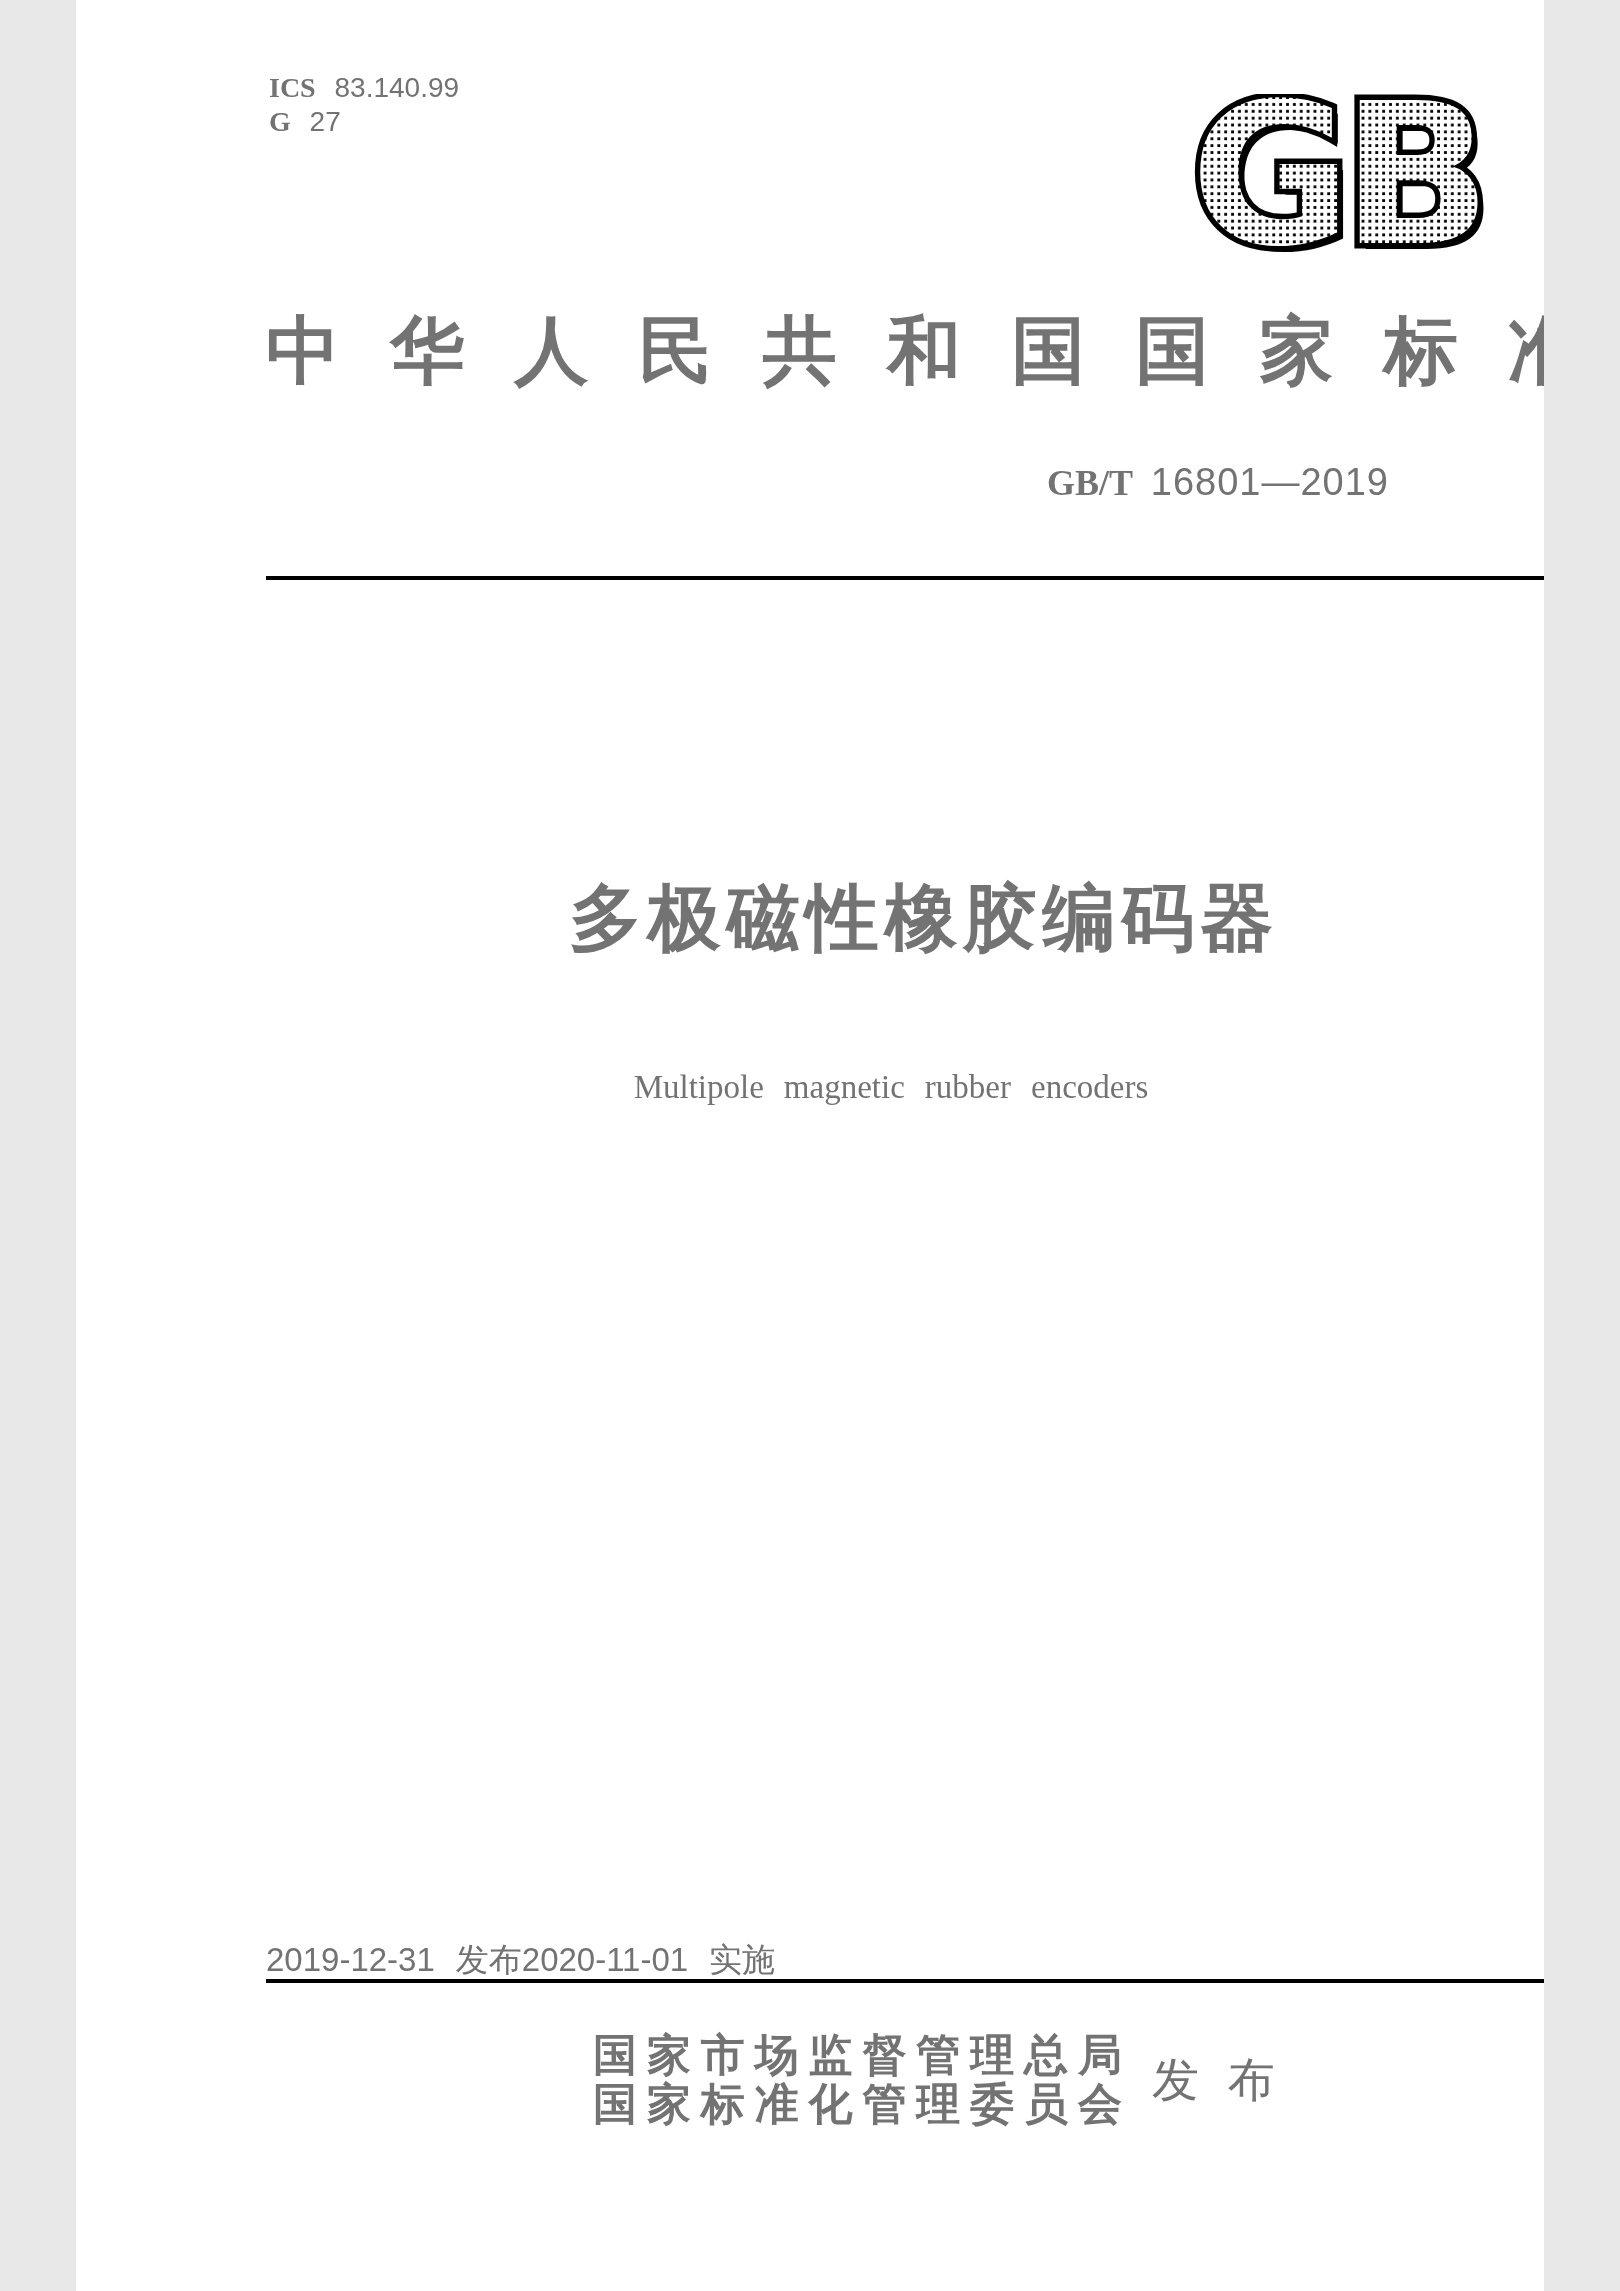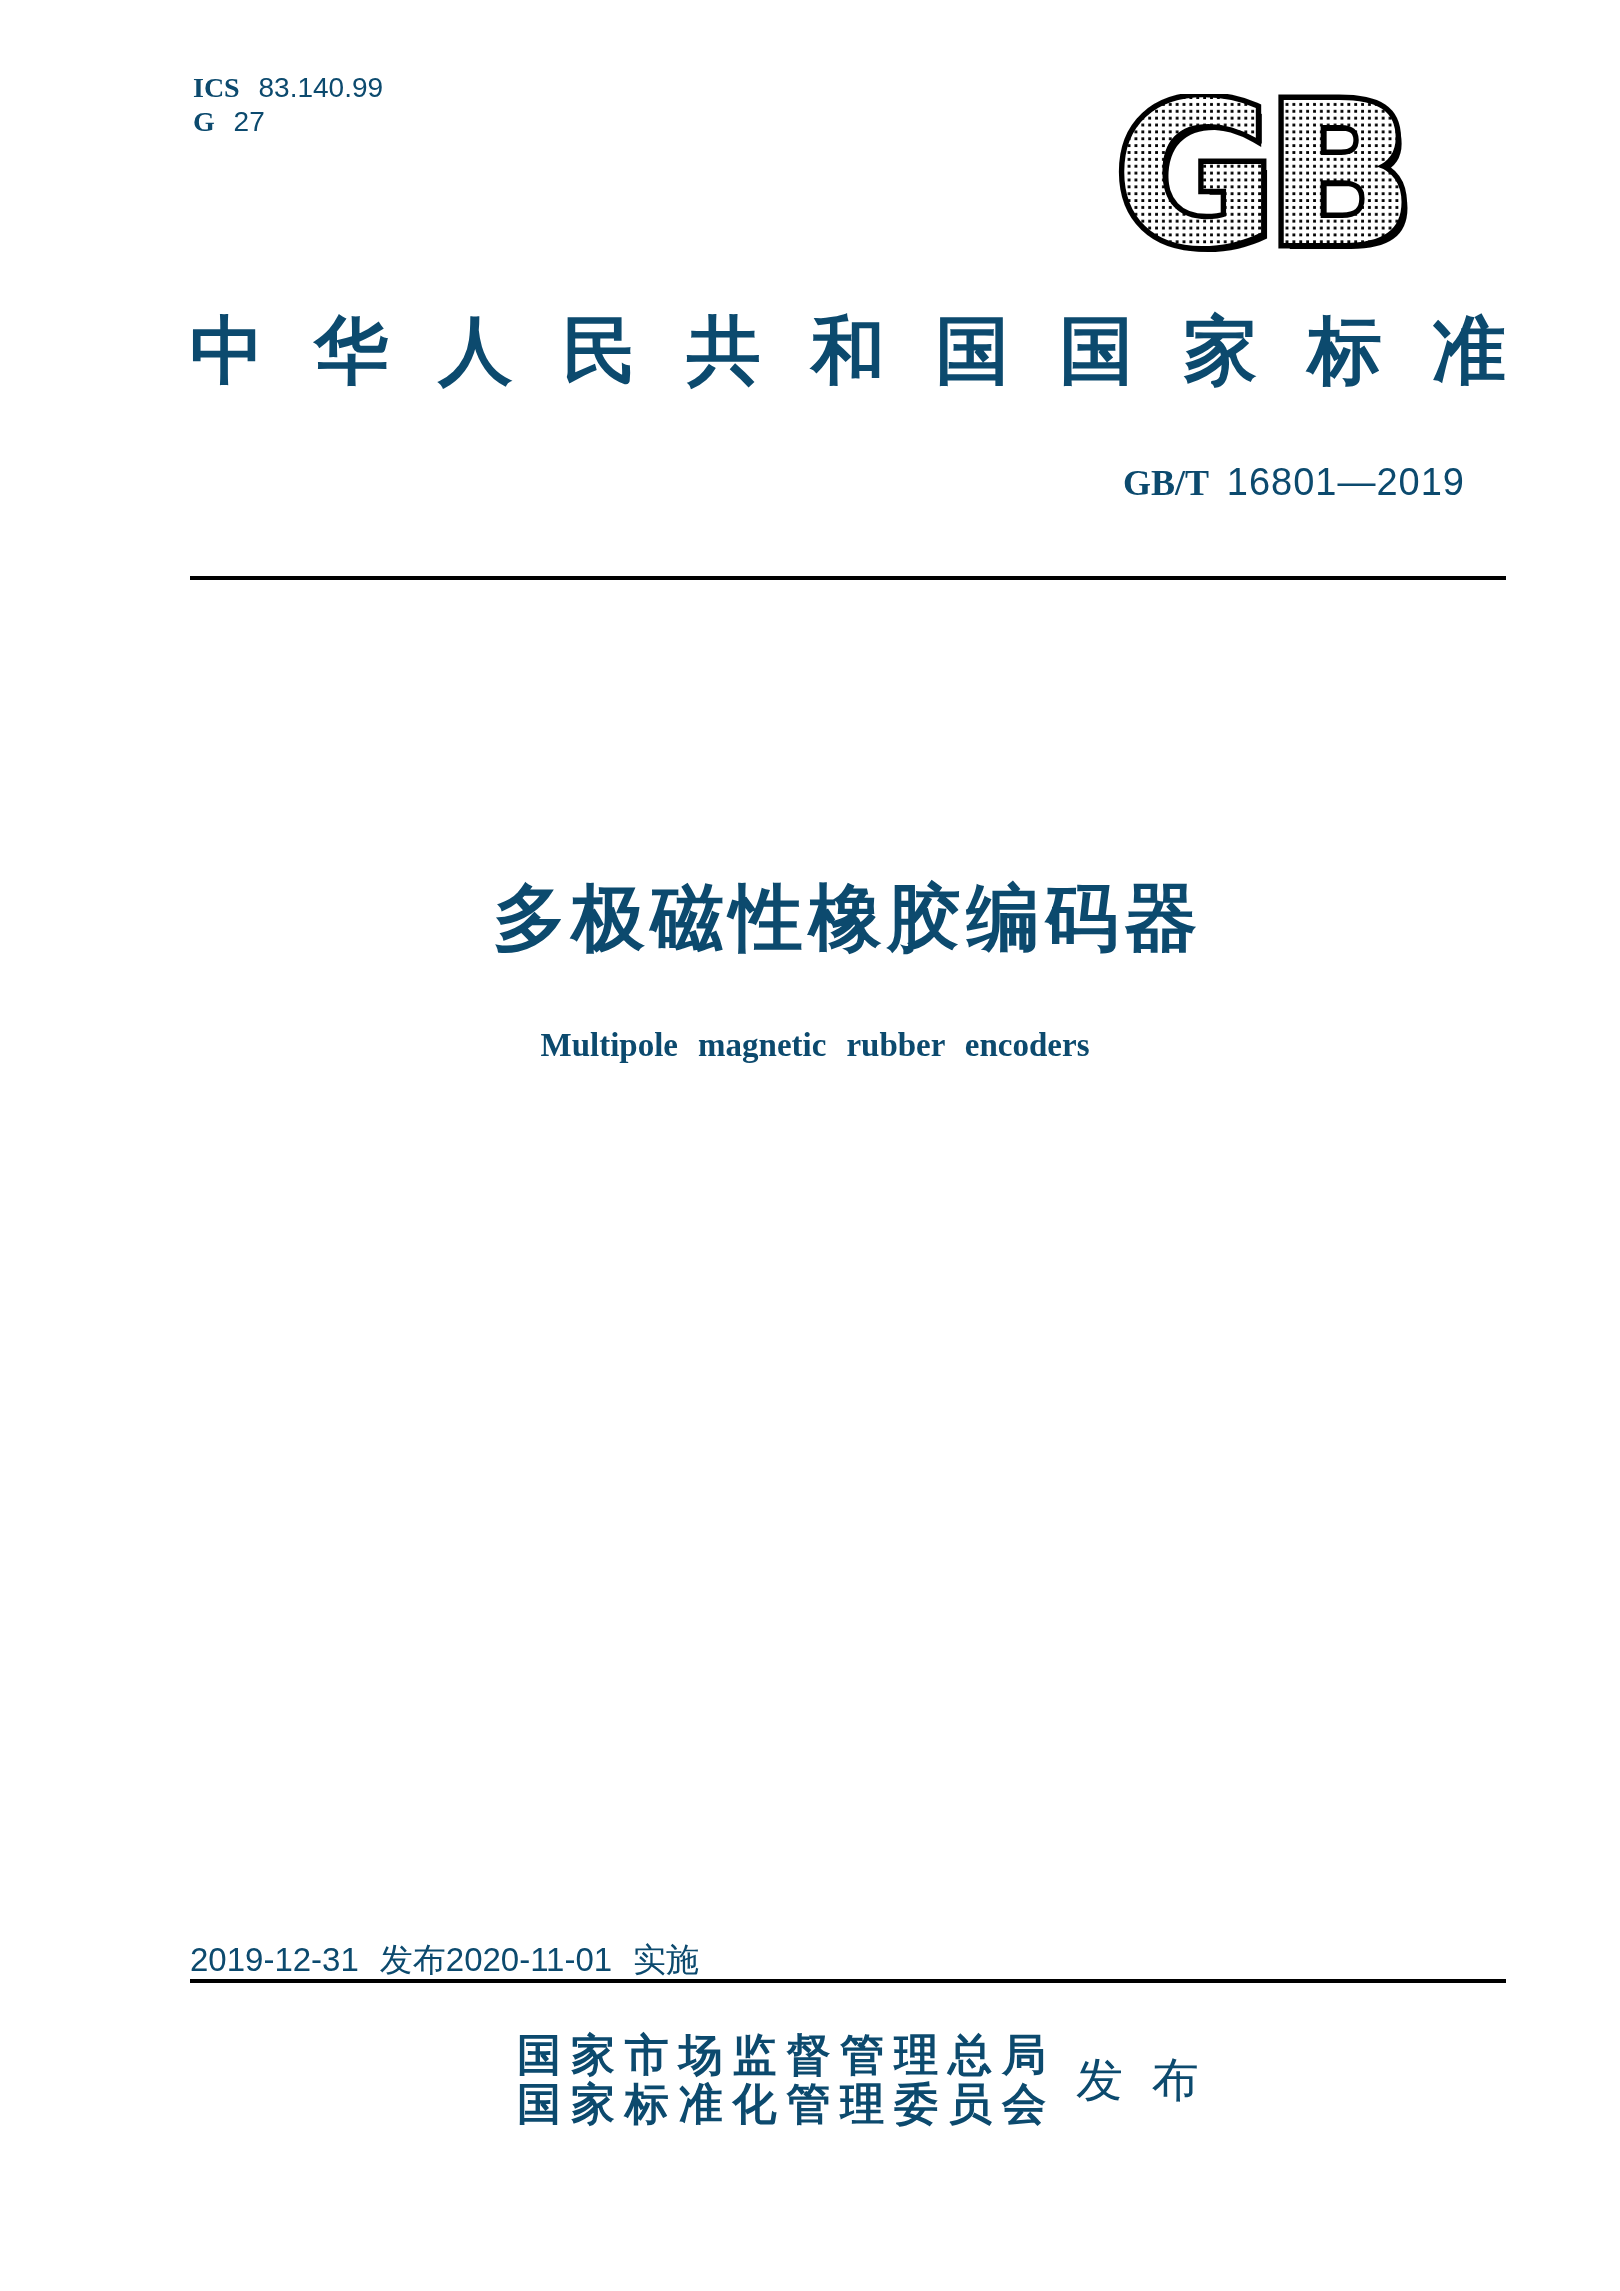--- a/index.html
+++ b/index.html
@@ -1,21 +1,21 @@
 <!DOCTYPE html>
 <html><head>
 <meta charset="utf-8">
 <style>
   html,body{margin:0;padding:0;background:#e8e8e8;}
   .page{
     position:relative;
-    width:1620px;height:2292px;
+    width:1468px;height:2292px;
     margin:0 auto;
     background:#ffffff;
-    color:#0c4a6e;
+    color:#737373;
     font-family:"Liberation Serif",serif;
     overflow:hidden;
   }
 
   
   .ics-block{position:absolute;left:193px;top:71px;line-height:1.2;}
   .ics-row{font-size:28px;white-space:nowrap;}
   .ics-label{font-family:"Liberation Serif",serif;font-weight:bold;}
   .ics-code{font-family:"Liberation Sans",sans-serif;font-weight:normal;margin-left:11.8px;}
 
@@ -48,24 +48,24 @@
 
   
   .cn-title{
     position:absolute;left:190px;top:878px;width:1316px;
     text-align:center;
     font-family:"Liberation Sans",sans-serif;
     font-weight:bold;font-size:73px;letter-spacing:5.9px;line-height:1.1;
     white-space:nowrap;
   }
   .en-title{
-    position:absolute;left:157px;top:1027px;width:1316px;
+    position:absolute;left:157px;top:1069px;width:1316px;
     text-align:center;
     font-family:"Liberation Serif",serif;
-    font-weight:bold;font-size:33px;word-spacing:11.8px;
+    font-weight:normal;font-size:33px;word-spacing:11.8px;
     white-space:nowrap;
   }
 
   
   .date-row{
     position:absolute;left:190px;top:1938px;width:1316px;
     display:flex;justify-content:flex-start;
     font-family:"Liberation Sans",sans-serif;font-size:33px;
   }
   .date-item{white-space:nowrap;}

